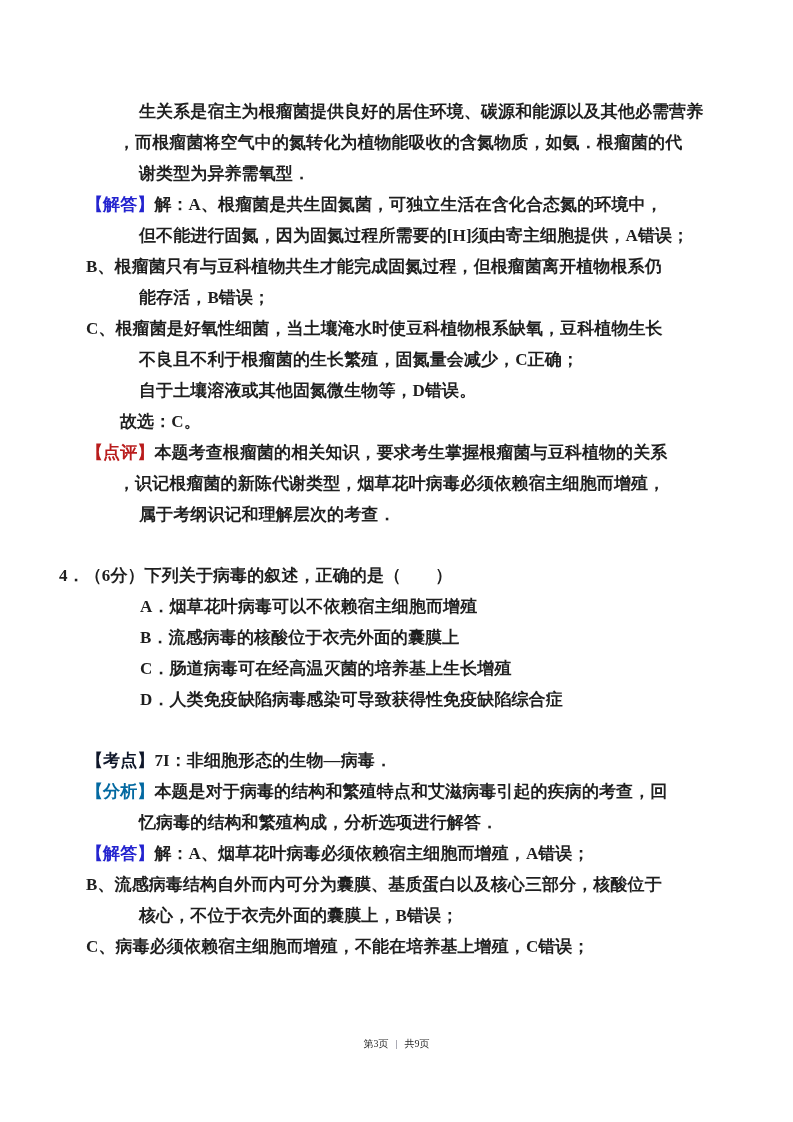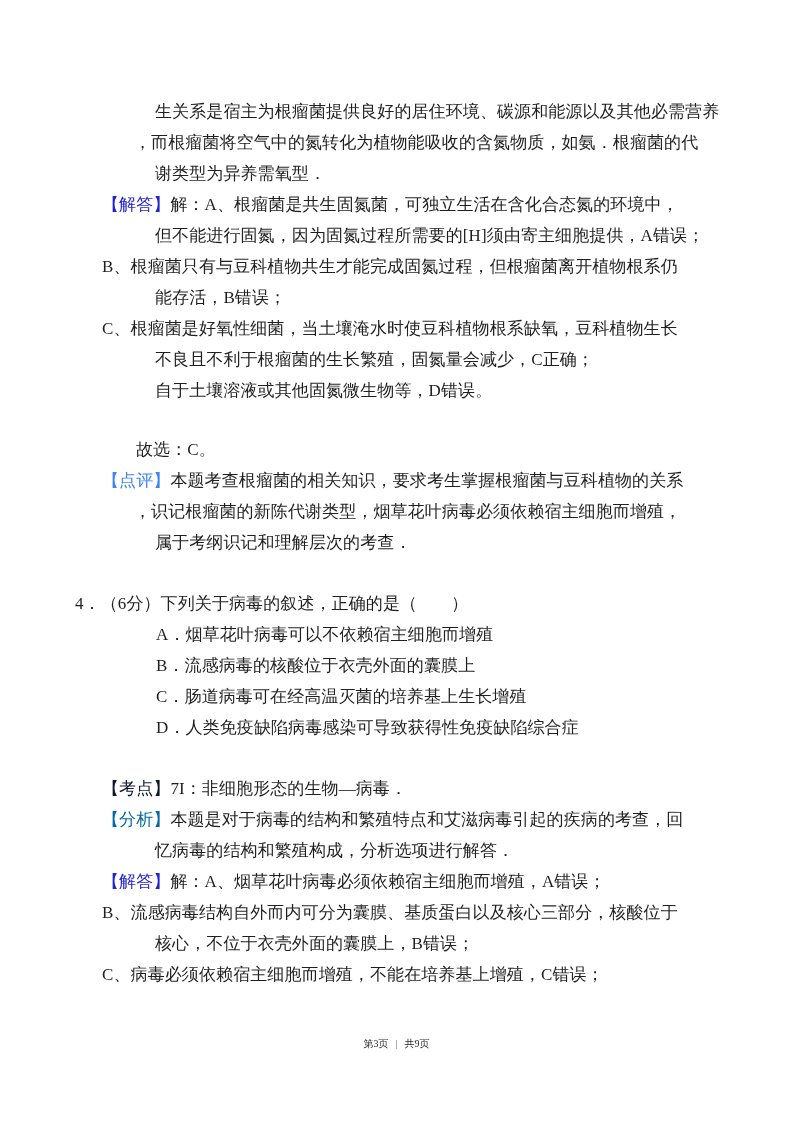--- a/index.html
+++ b/index.html
@@ -12,36 +12,37 @@
     width: 793px;
     height: 1122px;
     background: #ffffff;
     overflow: hidden;
     font-family: "Liberation Serif", "DejaVu Serif", serif;
     color: #1f1f1f;
   }
   .content {
     position: absolute;
     top: 96px;
-    left: 16px;
+    left: 0;
     width: 657px;
+    font-weight: bold;
   }
   .line {
     line-height: 31px;
     font-size: 17px;
     white-space: pre;
     letter-spacing: 0.1px;
   }
   .blabel {
     color: #2424cf;
   }
   .ind-num   { padding-left: 59px; }
   .ind-label { padding-left: 86px; }
   .ind-hang  { padding-left: 118px; }
-  .ind-gu    { padding-left: 120px; margin-top: 28px; }
+  .ind-gu    { padding-left: 120px; }
   .ind-body  { padding-left: 139px; }
   .ind-opt   { padding-left: 140px; }
   .gap { height: 30px; }
   .footer {
     position: absolute;
     top: 1033px;
     left: 0;
     width: 793px;
     text-align: center;
     font-size: 10px;
@@ -75,21 +76,21 @@
         <div class="line ind-label"><span>C、根瘤菌是好氧性细菌，当土壤淹水时使豆科植物根系缺氧，豆科植物生长</span></div>
         <div class="line ind-body"><span>不良且不利于根瘤菌的生长繁殖，固氮量会减少，C正确；</span></div>
       </div>
       <div class="block">
         <div class="line ind-body"><span>自于土壤溶液或其他固氮微生物等，D错误。</span></div>
       </div>
       <div class="block">
         <div class="line ind-gu"><span>故选：C。</span></div>
       </div>
       <div class="block">
-        <div class="line ind-label"><span class="blabel" style="color: #3b82f6;">【点评】</span><span>本题考查根瘤菌的相关知识，要求考生掌握根瘤菌与豆科植物的关系</span></div>
+        <div class="line ind-label"><span class="blabel" style="color: #b91c1c;">【点评】</span><span>本题考查根瘤菌的相关知识，要求考生掌握根瘤菌与豆科植物的关系</span></div>
         <div class="line ind-hang"><span>，识记根瘤菌的新陈代谢类型，烟草花叶病毒必须依赖宿主细胞而增殖，</span></div>
         <div class="line ind-body"><span>属于考纲识记和理解层次的考查．</span></div>
       </div>
       <div class="gap"></div>
       <div class="block">
         <div class="line ind-num"><span>4．（6分）下列关于病毒的叙述，正确的是（　　）</span></div>
         <div class="line ind-opt"><span>A．烟草花叶病毒可以不依赖宿主细胞而增殖</span></div>
         <div class="line ind-opt"><span>B．流感病毒的核酸位于衣壳外面的囊膜上</span></div>
         <div class="line ind-opt"><span>C．肠道病毒可在经高温灭菌的培养基上生长增殖</span></div>
         <div class="line ind-opt"><span>D．人类免疫缺陷病毒感染可导致获得性免疫缺陷综合症</span></div>

